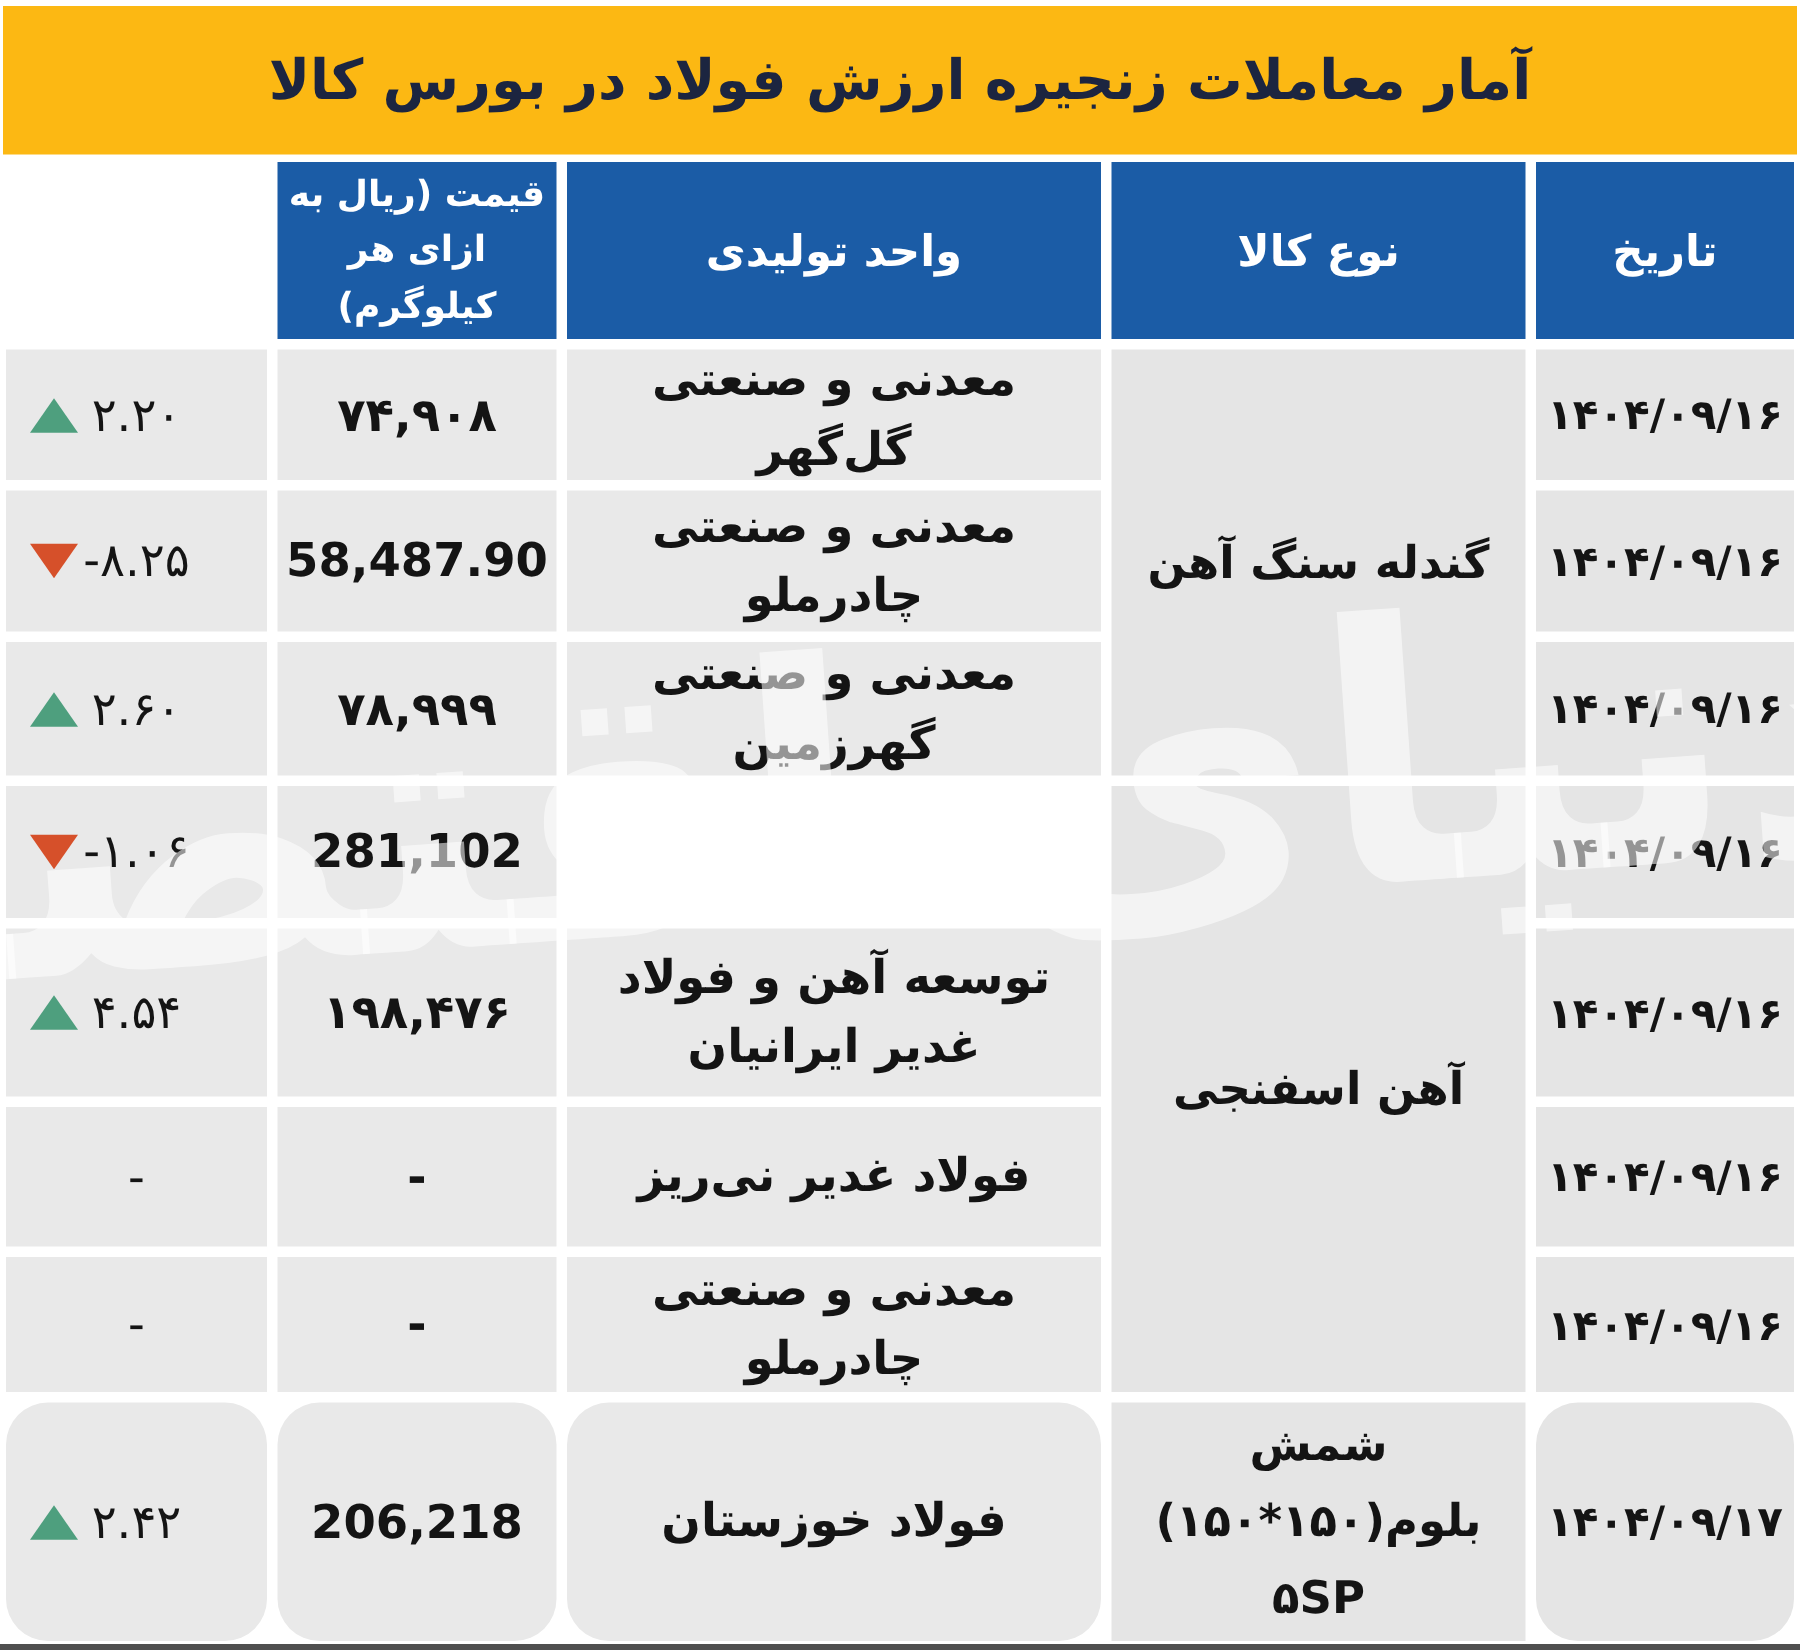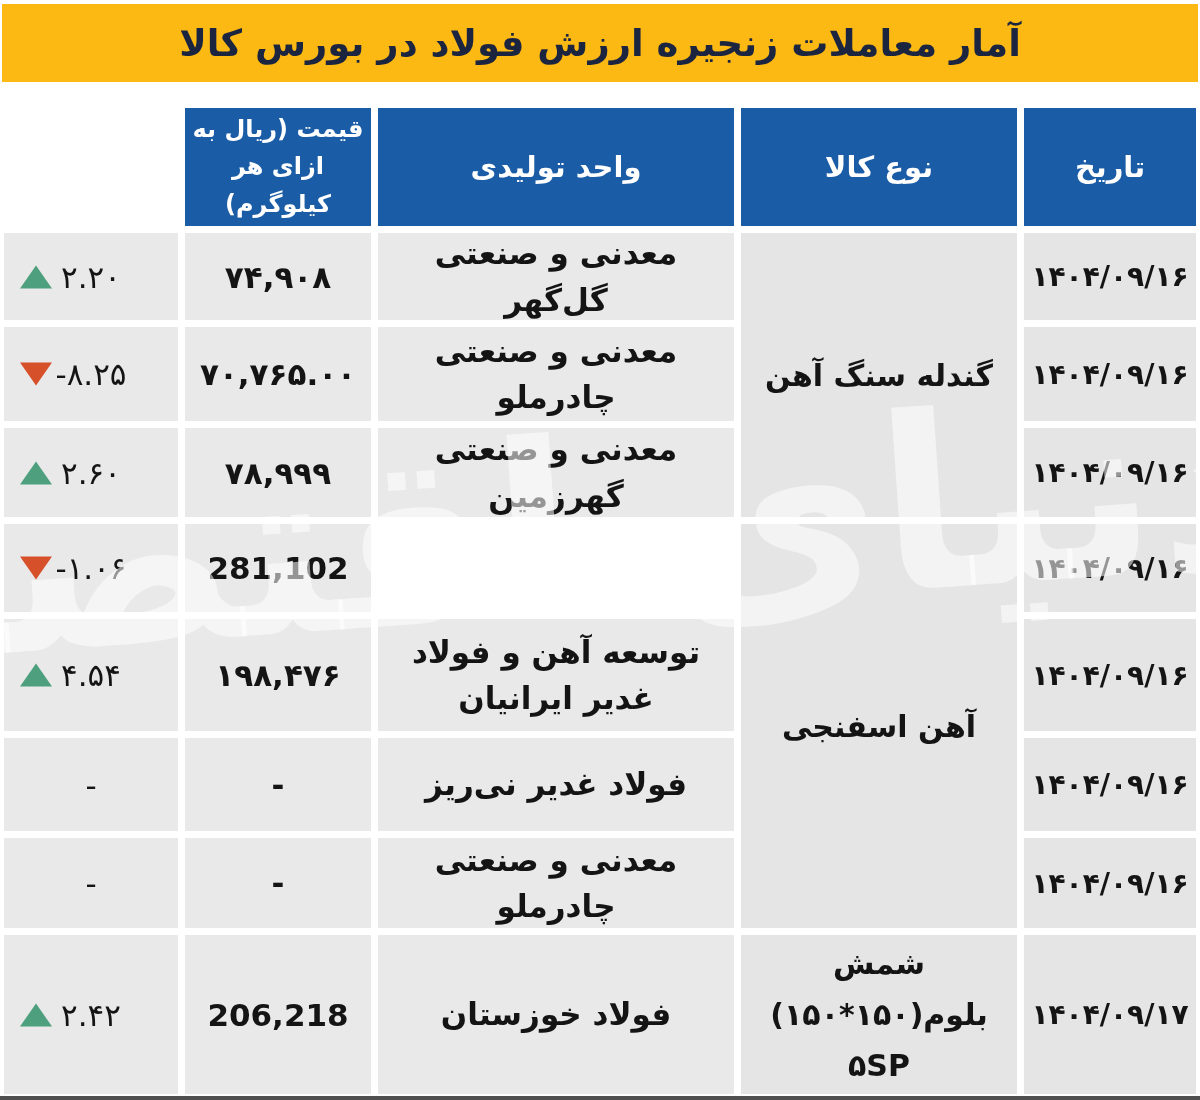--- a/index.html
+++ b/index.html
@@ -2,21 +2,21 @@
 <html lang="fa"><head>
 <meta charset="utf-8">
 <style>
   html,body{margin:0;padding:0;background:#ffffff;}
   #app{
     position:relative;width:1200px;height:1100px;background:#ffffff;
     overflow:hidden;font-family:"DejaVu Sans",sans-serif;
   }
   
   .title-bar{
-    position:absolute;left:2px;top:4px;width:1196px;height:78px;
+    position:absolute;left:2px;top:4px;width:1196px;height:99px;
     background:#FCB813;display:flex;align-items:center;justify-content:center;
     z-index:1;
   }
   .title-bar .t{
     font-size:37px;font-weight:bold;color:#1C2540;direction:rtl;
   }
   
   .grid{
     position:absolute;left:4px;top:108px;z-index:1;
     display:grid;direction:rtl;
@@ -35,21 +35,21 @@
     white-space:pre-line;line-height:1.55;direction:rtl;
   }
   .hcell.price-h{font-size:24px;}
   .c-date{grid-column:1;}
   .c-prod{grid-column:2;}
   .c-unit{grid-column:3;}
   .c-price{grid-column:4;}
   .c-change{grid-column:5;}
   .hr{grid-row:1;}
   .r1{grid-row:2;} .r2{grid-row:3;} .r3{grid-row:4;} .r4{grid-row:5;}
-  .r5{grid-row:6;} .r6{grid-row:7;} .r7{grid-row:8;} .r8{grid-row:9;}
+  .r5{grid-row:6;} .r6{grid-row:7;} .r7{grid-row:8;} .r8{grid-row:9;border-radius:28px;}
   .g1{grid-row:2 / span 3;}
   .g2{grid-row:5 / span 4;}
   .g3{grid-row:9;}
   .val{position:relative;z-index:4;color:#141414;}
   .num{direction:ltr;unicode-bidi:isolate;}
   .date-cell .val{font-size:28px;font-weight:bold;}
   .unit-cell .val{font-size:31px;font-weight:bold;direction:rtl;line-height:1.5;padding:0 24px;}
   .price-cell .val{font-size:31px;font-weight:bold;}
   .change-cell .val{font-size:31px;font-weight:normal;}
   .prod-cell .val{font-size:30px;font-weight:bold;white-space:pre-line;line-height:1.7;direction:rtl;padding:0 8px;}
@@ -126,21 +126,21 @@
       <span class="val num">۲.۲۰</span>
     </div>
 
     <div class="cell dark date-cell c-date r2">
       <span class="val num">۱۴۰۴/۰۹/۱۶</span>
     </div>
     <div class="cell light unit-cell c-unit r2">
       <span class="val">معدنی و صنعتی چادرملو</span>
     </div>
     <div class="cell light price-cell c-price r2">
-      <span class="val num">۷۰,۷۶۵.۰۰</span>
+      <span class="val num">58,487.90</span>
     </div>
     <div class="cell light change-cell c-change r2 down">
 
       <span class="tri tri-down"></span>
       <span class="val num">-۸.۲۵</span>
     </div>
 
     <div class="cell dark date-cell c-date r3">
       <span class="val num">۱۴۰۴/۰۹/۱۶</span>
     </div>

